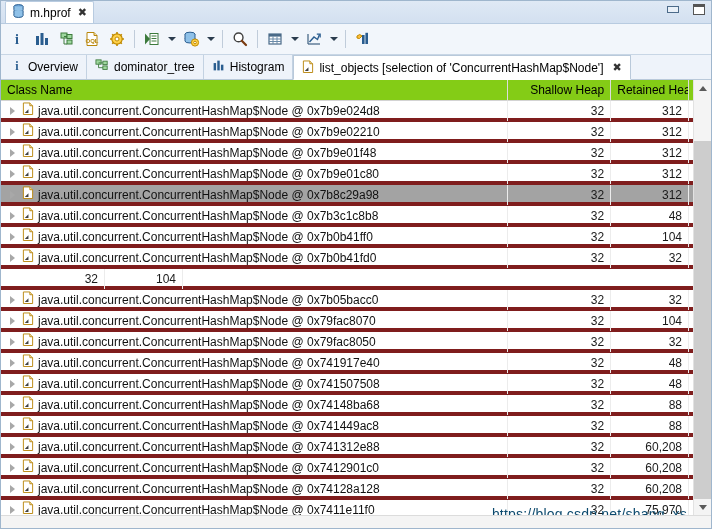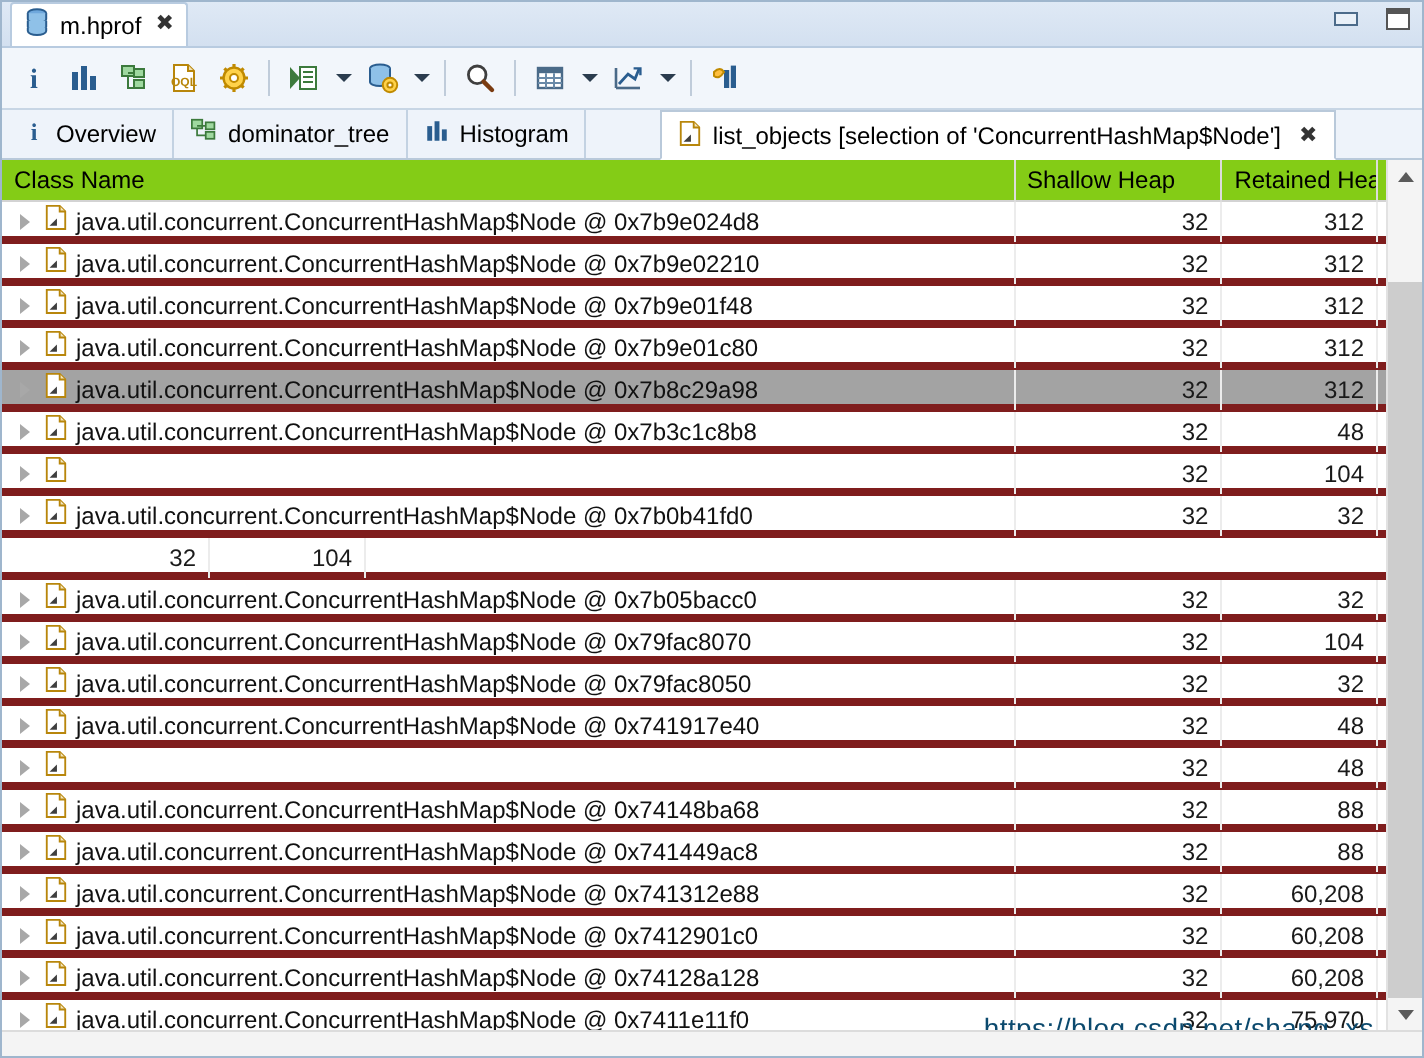--- a/index.html
+++ b/index.html
@@ -147,21 +147,20 @@
     border-right: 1px solid #c3d2e2;
     white-space: nowrap;
   }
   .vtab.active {
     background: #ffffff;
     border-top: 1px solid #b9c9da;
     border-left: 1px solid #b9c9da;
     border-right: 1px solid #b9c9da;
     border-bottom: 1px solid #ffffff;
     margin-bottom: -1px;
-    margin-left: 37px;
   }
   .vtab .vclose {
     font-size: 11px;
     color: #333;
     margin-left: 4px;
   }
 
   
   .table-wrap {
     position: absolute;
@@ -185,21 +184,21 @@
     height: 21px;
     line-height: 20px;
     font-size: 12px;
     color: #000;
     border-right: 1px solid #dcdcdc;
     padding: 0 6px;
     overflow: hidden;
     white-space: nowrap;
   }
   .th.c0 { width: 508px; text-align: left; }
-  .th.c1 { width: 104px; text-align: left; }
+  .th.c1 { width: 104px; text-align: right; }
   .th.c2 { width: 78px;  text-align: right; }
   .th.c3 { width: 22px;  border-right: none; }
 
   .tbody {
     position: relative;
   }
   .trow {
     display: flex;
     height: 21px;
     box-sizing: border-box;
@@ -631,20 +630,21 @@
         <div class="trow">
           <div class="td c0">
             <span class="expander">
               <i></i>
             </span>
             <span><svg width="12" height="13" viewBox="0 0 13 14">
                 <path d="M1.5 1 h7 l3 3 v9.5 h-10 z" fill="#ffffff" stroke="#b8860b"></path>
                 <path d="M8.5 1 v3 h3" fill="#f3e6bf" stroke="#b8860b"></path>
                 <path d="M3 11.8 L7 11.8 L7 7.8 Z" fill="#3f3f3f"></path>
               </svg></span>
+            <span class="obj-label">java.util.concurrent.ConcurrentHashMap$Node @ 0x7b0b41ff0</span>
           </div>
           <div class="td c1">32</div>
           <div class="td c2">104</div>
           <div class="td c3"></div>
         </div>
         <div class="trow">
           <div class="td c0">
             <span class="expander">
               <i></i>
             </span>
@@ -731,20 +731,21 @@
         <div class="trow">
           <div class="td c0">
             <span class="expander">
               <i></i>
             </span>
             <span><svg width="12" height="13" viewBox="0 0 13 14">
                 <path d="M1.5 1 h7 l3 3 v9.5 h-10 z" fill="#ffffff" stroke="#b8860b"></path>
                 <path d="M8.5 1 v3 h3" fill="#f3e6bf" stroke="#b8860b"></path>
                 <path d="M3 11.8 L7 11.8 L7 7.8 Z" fill="#3f3f3f"></path>
               </svg></span>
+            <span class="obj-label">java.util.concurrent.ConcurrentHashMap$Node @ 0x741507508</span>
           </div>
           <div class="td c1">32</div>
           <div class="td c2">48</div>
           <div class="td c3"></div>
         </div>
         <div class="trow">
           <div class="td c0">
             <span class="expander">
               <i></i>
             </span>

